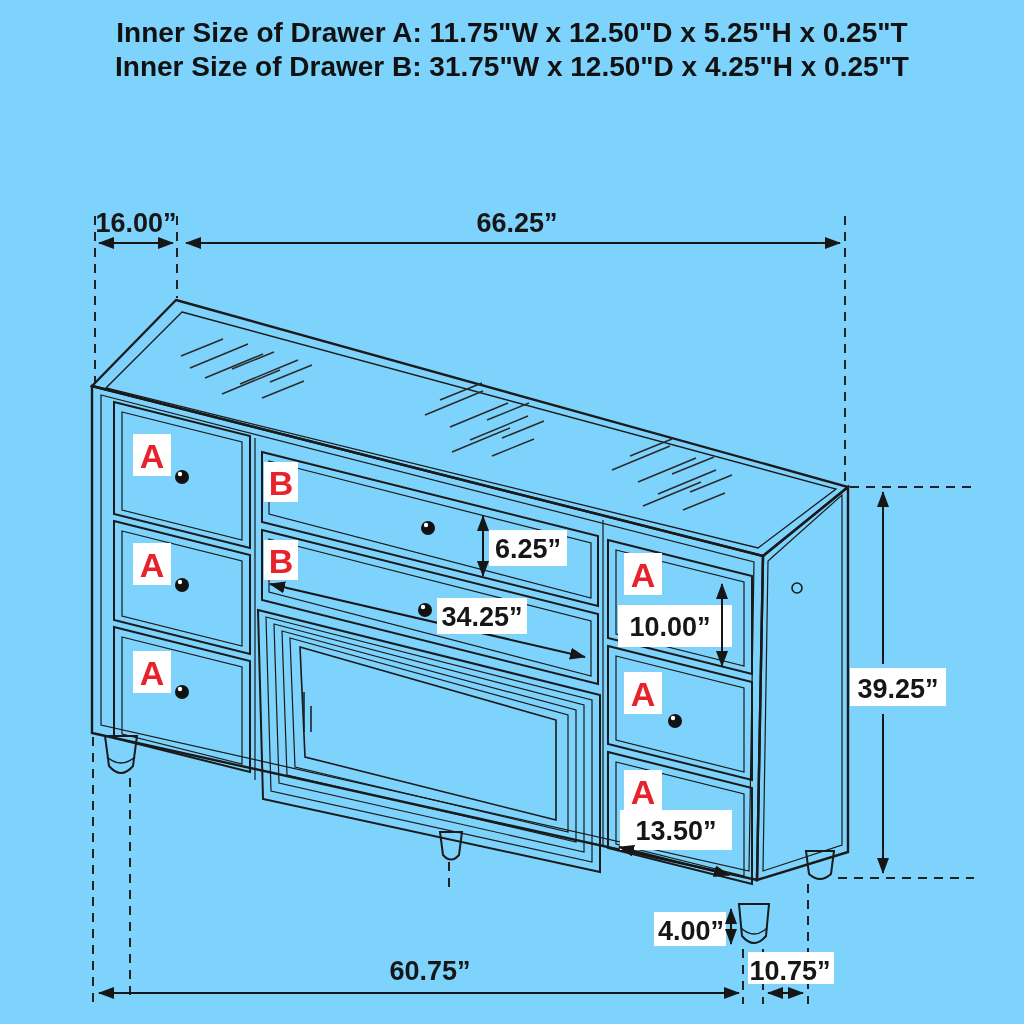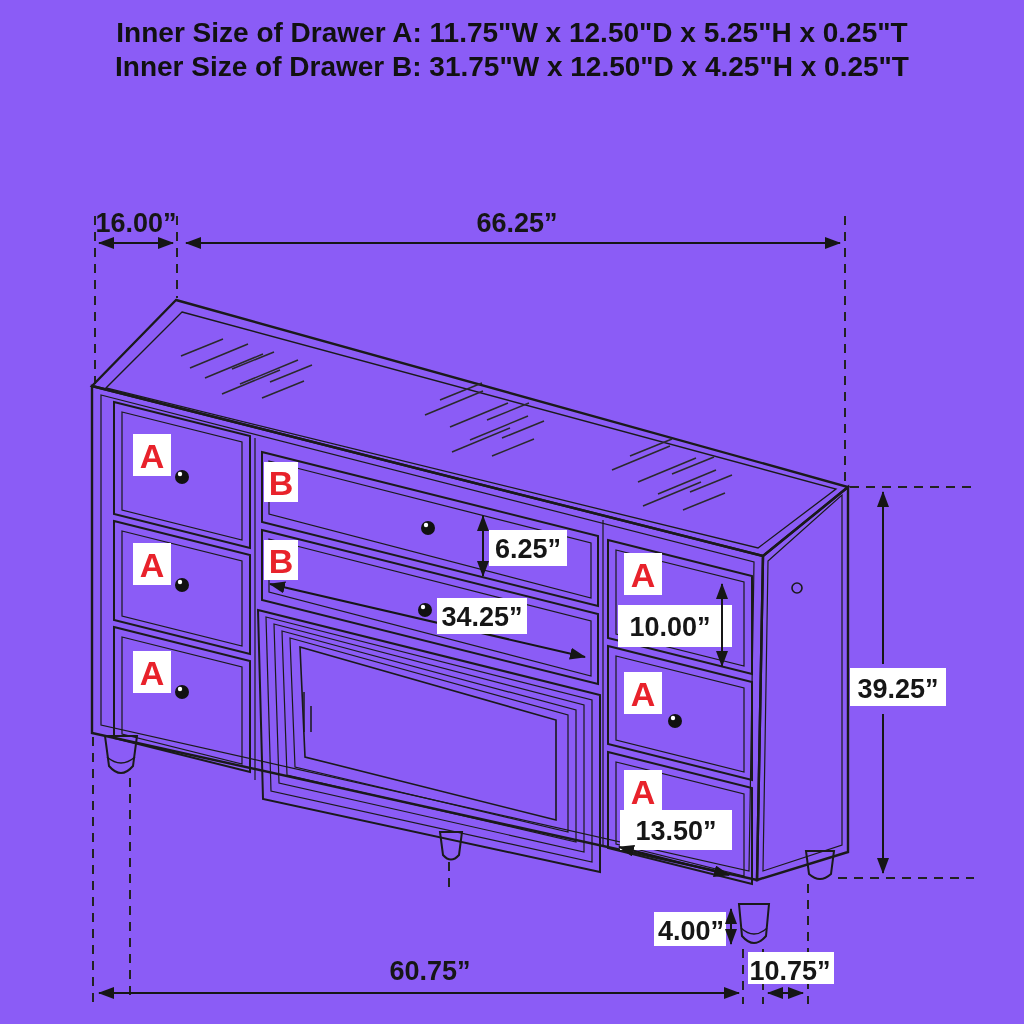--- a/index.html
+++ b/index.html
@@ -1,16 +1,16 @@
 <!DOCTYPE html>
 <html><head>
 <meta charset="utf-8">
 <style>
   html,body{margin:0;padding:0;background:#ffffff;}
-  .stage{width:1024px;height:1024px;position:relative;background:#8b5cf6;overflow:hidden;}
+  .stage{width:1024px;height:1024px;position:relative;background:#7dd3fc;overflow:hidden;}
   svg{display:block;}
   text{font-family:"Liberation Sans","DejaVu Sans",sans-serif;}
   .hdr{font-size:28px;font-weight:bold;fill:#111;}
   .dim{font-size:27px;font-weight:bold;fill:#161616;}
   .redlbl{font-size:34px;font-weight:bold;fill:#e8222b;}
   .ln{stroke:#1a1a1a;fill:none;}
   .dimln{stroke:#161616;stroke-width:2;fill:none;}
   .dash{stroke:#222;stroke-width:2;fill:none;stroke-dasharray:9 7;}
   .badge{fill:#ffffff;}
   .sheen{stroke:#2a2a2a;stroke-width:1.5;}

